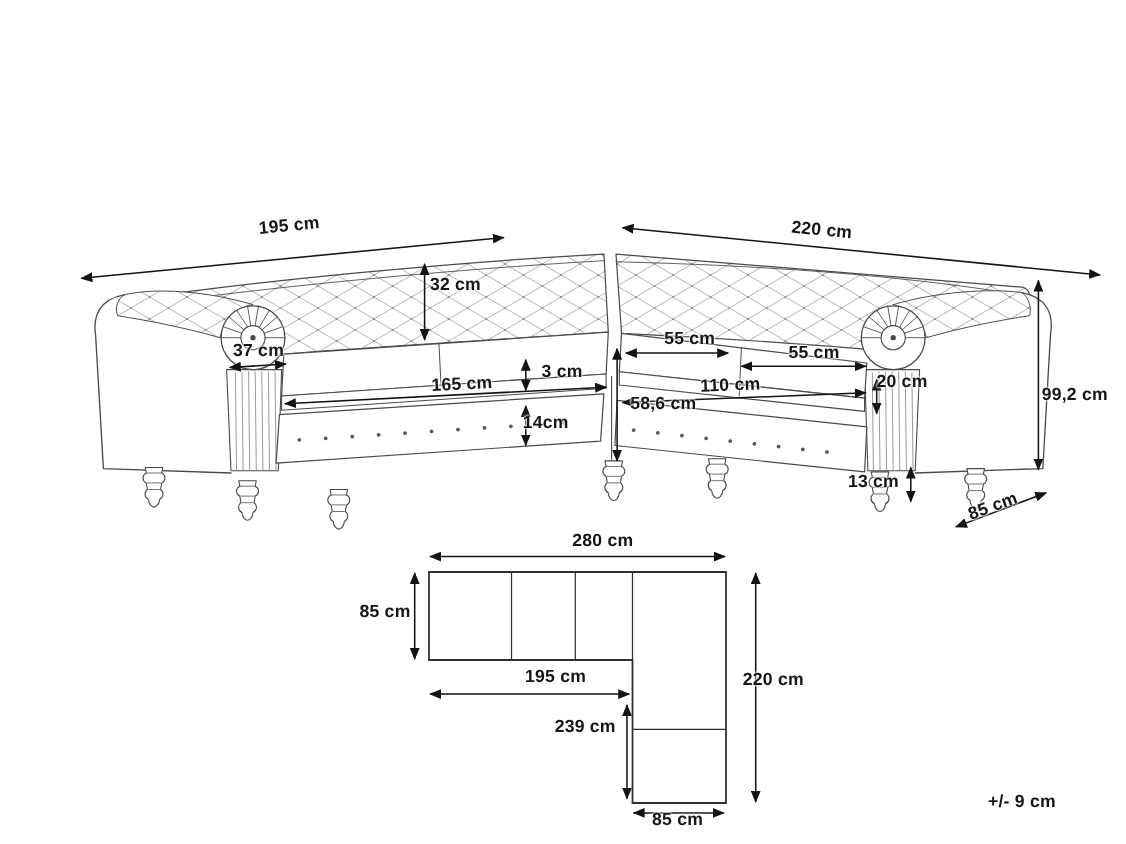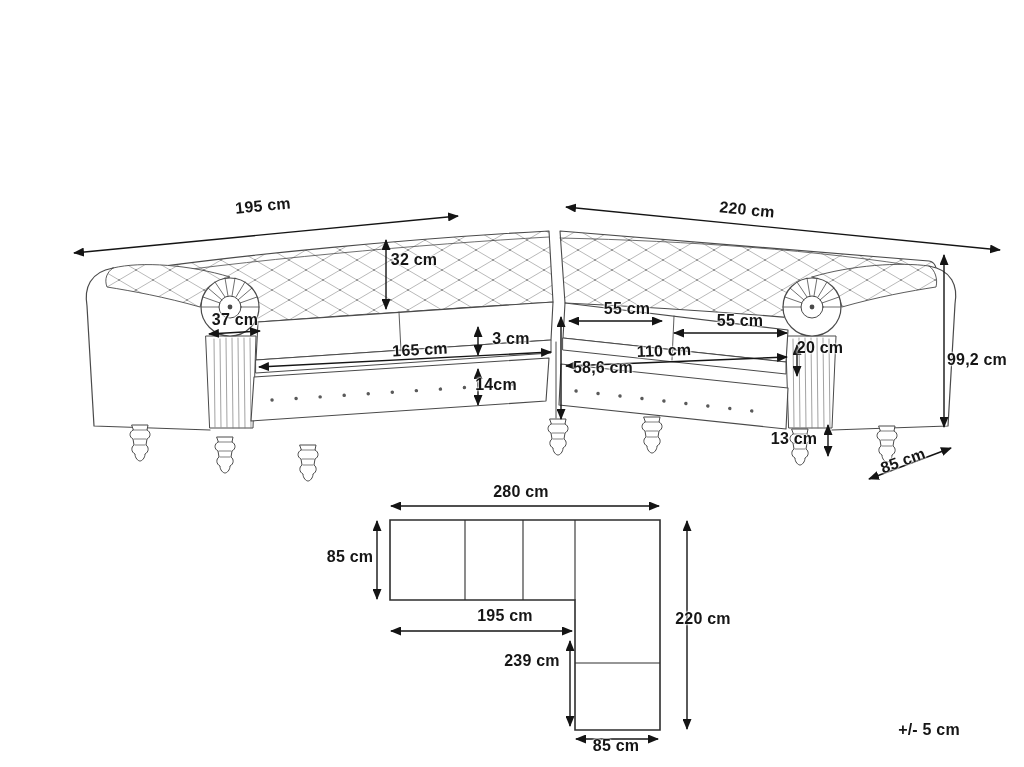--- a/index.html
+++ b/index.html
@@ -164,22 +164,22 @@
   <div class="dim-label" style="left:420px; top:350px; --rot:-3deg">165 cm</div>
   <div class="dim-label" style="left:511px; top:339px">3 cm</div>
   <div class="dim-label" style="left:664px; top:351px; --rot:-2.3deg">110 cm</div>
   <div class="dim-label" style="left:820px; top:348px">20 cm</div>
   <div class="dim-label" style="left:603px; top:368px">58,6 cm</div>
   <div class="dim-label" style="left:496px; top:385px">14cm</div>
   <div class="dim-label" style="left:794px; top:439px">13 cm</div>
   <div class="dim-label" style="left:903px; top:461px; --rot:-20deg">85 cm</div>
   <div class="dim-label" style="left:977px; top:360px">99,2 cm</div>
 
-  <div class="dim-label" style="left:521px; top:492px">280 cm</div>
+  <div class="dim-label" style="left:548px; top:492px">280 cm</div>
   <div class="dim-label" style="left:350px; top:557px">85 cm</div>
   <div class="dim-label" style="left:505px; top:616px">195 cm</div>
   <div class="dim-label" style="left:532px; top:661px">239 cm</div>
   <div class="dim-label" style="left:703px; top:619px">220 cm</div>
   <div class="dim-label" style="left:616px; top:746px">85 cm</div>
 
-  <div class="dim-label" style="left:929px; top:730px">+/- 5 cm</div>
+  <div class="dim-label" style="left:929px; top:730px">+/- 9 cm</div>
 
 </div>
 
 </body></html>

